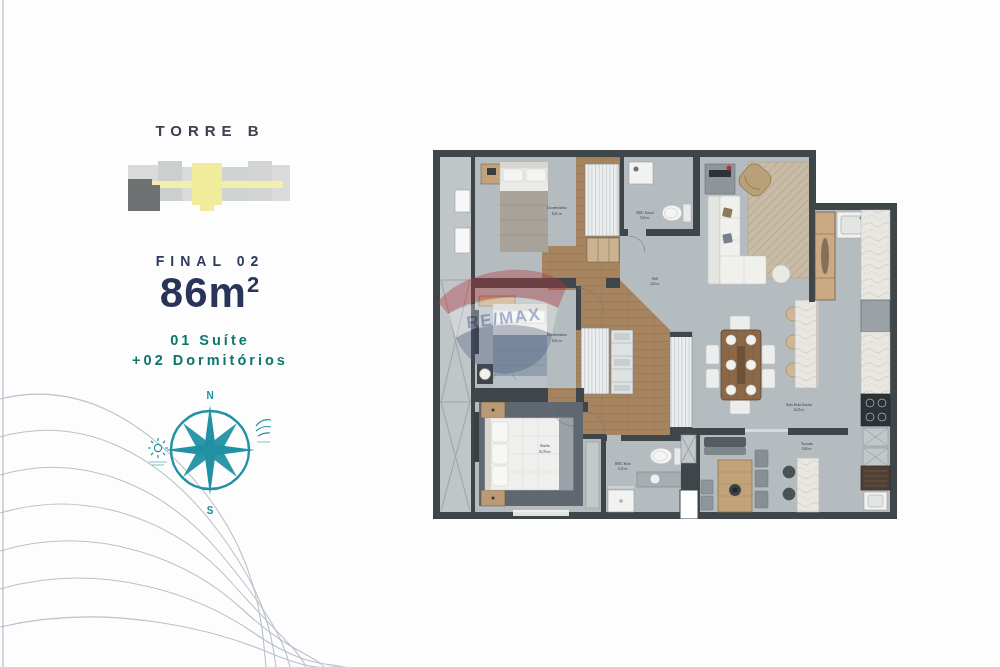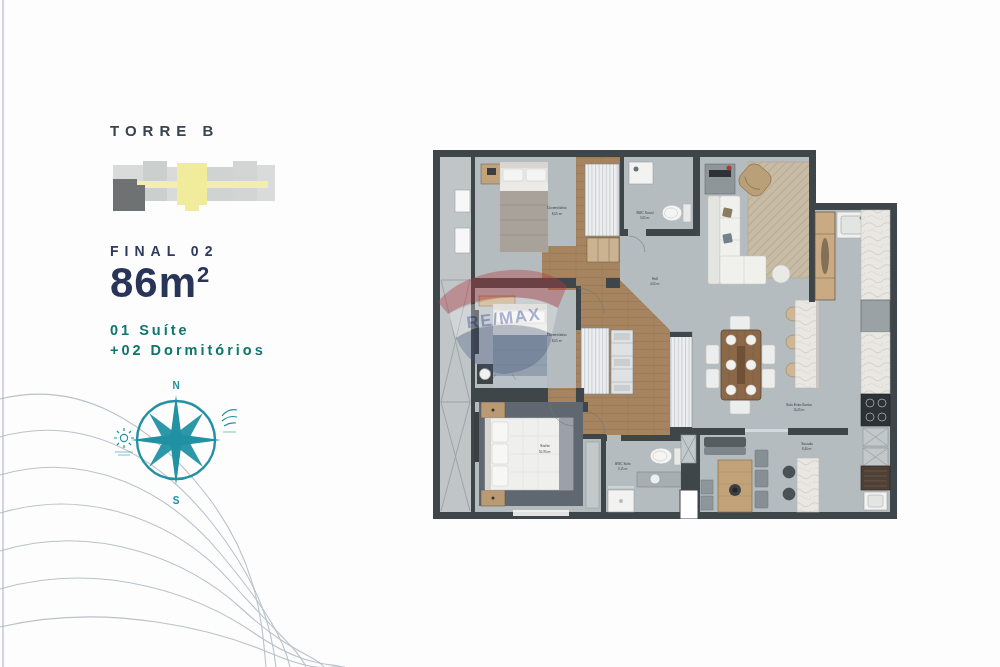--- a/index.html
+++ b/index.html
@@ -1,23 +1,23 @@
 <!DOCTYPE html>
 <html><head>
 <meta charset="utf-8">
 <style>
   html,body{margin:0;padding:0;}
   body{font-family:"Liberation Sans",sans-serif;}
   .canvas{position:relative;width:1000px;height:667px;background:#fdfdfd;overflow:hidden;}
   .edge-strip{position:absolute;left:2px;top:0;width:2px;height:667px;background:#d3d5de;}
   .waves{position:absolute;left:0;top:375px;pointer-events:none;}
-  .info-panel{position:absolute;left:110px;top:122px;width:200px;}
+  .info-panel{position:absolute;left:110px;top:122px;width:200px;text-align:center;}
   .tower{font-size:15px;font-weight:bold;letter-spacing:6px;color:#3a4350;}
   .keyplan{margin-top:14px;}
-  .final{margin-top:22px;font-size:14px;font-weight:bold;letter-spacing:6px;color:#2e3a60;}
+  .final{margin-top:32px;font-size:14px;font-weight:bold;letter-spacing:6px;color:#2e3a60;}
   .area{margin-top:2px;font-size:42px;font-weight:bold;color:#293459;letter-spacing:1px;line-height:1.05;}
   .area sup{font-size:22px;}
   .features{margin-top:16px;font-size:14.5px;letter-spacing:3px;color:#0f766e;font-weight:bold;line-height:1.35;}
   .compass-wrap{margin-top:18px;}
   .floorplan{position:absolute;left:433px;top:150px;}
   .watermark{position:absolute;left:434px;top:258px;opacity:.52;pointer-events:none;}
   .plan-label{fill:#39404a;}
   text{font-family:"Liberation Sans",sans-serif;}
 </style>
 </head>

